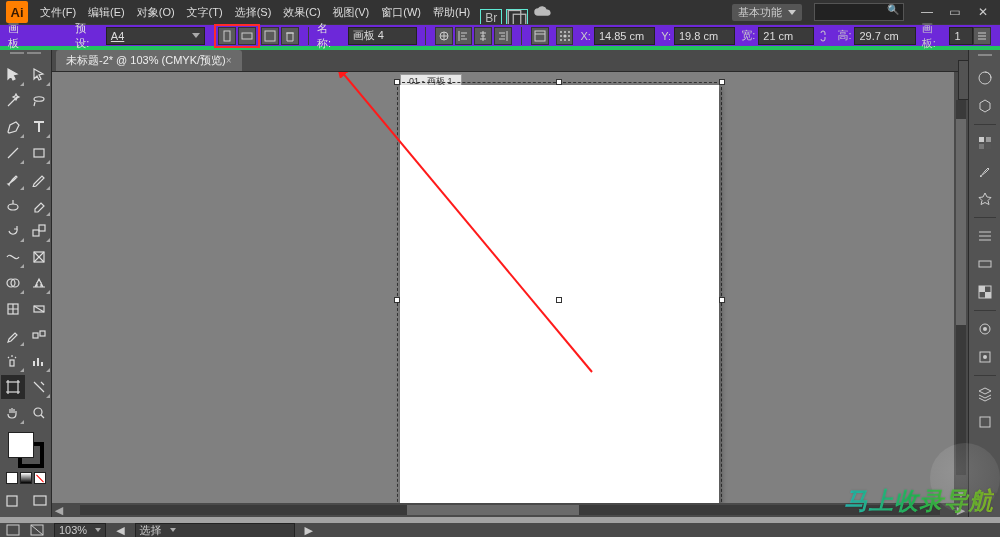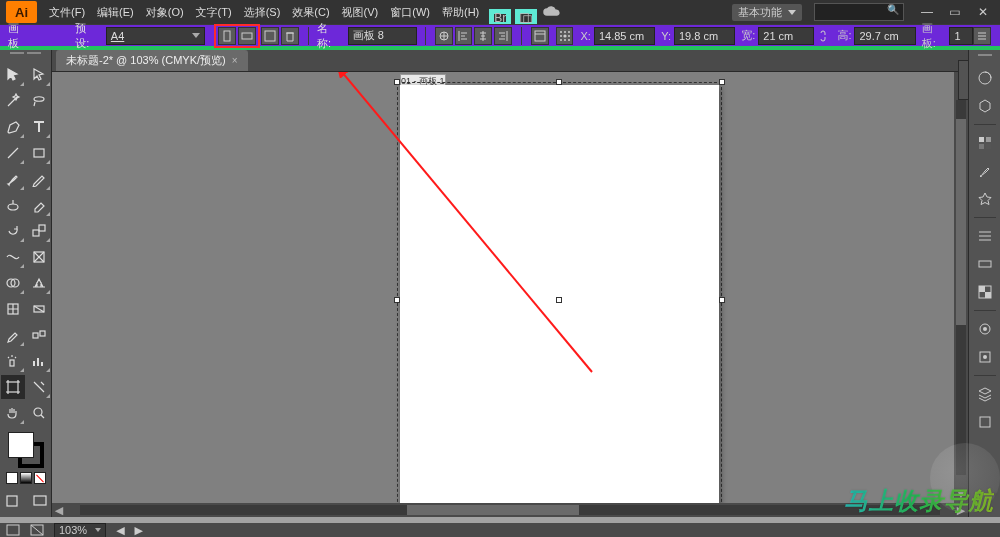--- a/index.html
+++ b/index.html
@@ -1,24 +1,24 @@
 <!DOCTYPE html>
 <html><head>
 <meta charset="utf-8">
 <style>
   * { box-sizing: border-box; margin: 0; padding: 0; font-family: "Microsoft YaHei", Arial, sans-serif; }
   body { width: 1000px; height: 537px; background: #4a4a4a; overflow: hidden; position: relative; color: #ccc; font-size: 11px; }
 
   
   .menubar { height: 24px; background: #333; display: flex; align-items: center; padding: 0 6px; }
-  .app-icon { width: 31px; height: 22px; background: #ff7f00; color: #3a1a00; font-weight: bold; font-size: 13px; display: flex; align-items: center; justify-content: center; border-radius: 2px; margin-right: 8px; }
+  .app-icon { width: 22px; height: 22px; background: #ff7f00; color: #3a1a00; font-weight: bold; font-size: 13px; display: flex; align-items: center; justify-content: center; border-radius: 2px; margin-right: 8px; }
   .menubar .menu-item { margin-right: 4px; padding: 2px 4px; color: #ddd; cursor: default; }
   .menubar .spacer { flex: 1; }
   .menubar .mb-icon { width: 22px; height: 18px; margin: 0 2px; display: flex; align-items: center; justify-content: center; color: #bbb; font-size: 12px; border: 1px solid transparent; }
-  .menubar .mb-box { border: 5px solid #5eead4; margin-top: 12px; }
+  .menubar .mb-box { border: 1px solid #5eead4; margin-top: 12px; }
   .menubar .dropdown { background: #555; padding: 1px 6px; border-radius: 2px; display: flex; align-items: center; margin-right: 6px; }
   .menubar .dropdown .arrow { width: 0; height: 0; border-left: 4px solid transparent; border-right: 4px solid transparent; border-top: 5px solid #ccc; margin-left: 6px; }
   .menubar .search { width: 90px; height: 18px; background: #222; border: 1px solid #555; margin: 0 6px; position: relative; }
   .menubar .search::after { content: "🔍"; position: absolute; right: 3px; top: 0; font-size: 10px; color: #888; }
   .winbtn { width: 22px; height: 14px; display: flex; align-items: center; justify-content: center; color: #ccc; font-size: 12px; margin-left: 6px; }
 
   
   .controlbar { height: 26px; background: #6d28d9; border-top: 1px solid #3a3a3a; border-bottom: 4px solid #22c55e; display: flex; align-items: center; padding: 0 8px; position: relative; }
   .controlbar .lbl { color: #ddd; margin-right: 6px; }
   .controlbar .field { background: #3a3a3a; border: 1px solid #222; color: #ddd; height: 18px; padding: 0 4px; display: flex; align-items: center; }
@@ -46,26 +46,26 @@
   .swatch-block { margin-top: 4px; position: relative; width: 40px; height: 40px; }
   .swatch-fill { position: absolute; left: 2px; top: 2px; width: 26px; height: 26px; background: #fff; border: 1px solid #222; }
   .swatch-stroke { position: absolute; right: 2px; bottom: 2px; width: 26px; height: 26px; background: #535353; border: 4px solid #000; }
   .mini-sw-row { display: flex; gap: 2px; margin-top: 2px; }
   .mini-sw { width: 12px; height: 12px; border: 1px solid #222; }
   .toolcol .bottom-icons { margin-top: 6px; display: flex; gap: 6px; }
   .toolcol .bottom-icons .tool { width: 20px; height: 20px; }
 
   .doc-area { flex: 1; display: flex; flex-direction: column; background: #808080; }
   .doc-tabs { height: 22px; background: #4a4a4a; display: flex; align-items: flex-end; padding-left: 4px; border-bottom: 1px solid #2a2a2a; }
-  .doc-tab { background: #6a6a6a; color: #eee; padding: 3px 10px; font-size: 11px; display: flex; align-items: center; gap: 6px; border-top-left-radius: 3px; border-top-right-radius: 3px; }
+  .doc-tab { background: #6a6a6a; color: #eee; padding: 3px 10px; font-size: 11px; display: flex; align-items: center; border-top-left-radius: 3px; border-top-right-radius: 3px; }
   .doc-tab .close { font-size: 10px; color: #bbb; }
   .canvas-wrap { flex: 1; position: relative; overflow: hidden; background: #808080; }
   .artboard-sel { position: absolute; left: 345px; top: 10px; width: 325px; height: 435px; border: 1px dashed #333; }
   .artboard { position: absolute; left: 348px; top: 13px; width: 319px; height: 429px; background: #fff; box-shadow: 2px 2px 6px rgba(0,0,0,0.4); }
-  .artboard-label { position: absolute; left: 348px; top: 2px; background: #e8e8e8; color: #333; font-size: 9px; padding: 0 0; border: 1px solid #999; }
+  .artboard-label { position: absolute; left: 348px; top: 2px; background: #e8e8e8; color: #333; font-size: 9px; padding: 0 8px; border: 1px solid #999; }
   .sel-handle { position: absolute; width: 6px; height: 6px; background: #fff; border: 1px solid #333; }
   .center-mark { position: absolute; width: 6px; height: 6px; background: #fff; border: 1px solid #333; }
 
   
   .red-arrow { position: absolute; pointer-events: none; }
 
   .rightcol { width: 32px; background: #535353; border-left: 1px solid #2a2a2a; display: flex; flex-direction: column; align-items: center; padding-top: 4px; }
   .rightcol .grip { width: 20px; height: 6px; margin-bottom: 4px; display: flex; justify-content: center; }
   .rightcol .grip span { width: 14px; height: 2px; background: #888; }
   .rightcol .rp { width: 24px; height: 24px; margin: 2px 0; display: flex; align-items: center; justify-content: center; color: #ddd; }
@@ -158,21 +158,21 @@
       </svg>
     </div>
   <div class="smallbtn">
       <svg viewBox="0 0 12 12">
         <path d="M3 3h6v8H3z M2 3h8" fill="none" stroke="#ccc"></path>
       </svg>
     </div>
 
   <div class="vsep"></div>
   <span class="lbl">名称:</span>
-  <div class="field name-field">画板 8</div>
+  <div class="field name-field">画板 4</div>
 
   <div class="vsep"></div>
   <div class="smallbtn">
       <svg viewBox="0 0 12 12">
         <circle cx="6" cy="6" r="4" fill="none" stroke="#ccc"></circle>
         <path d="M6 2v8M2 6h8" stroke="#ccc"></path>
       </svg>
     </div>
   <div class="smallbtn">
       <svg viewBox="0 0 12 12">
@@ -607,17 +607,21 @@
       <svg width="14" height="12" viewBox="0 0 14 12">
         <rect x="1" y="1" width="12" height="10" fill="none" stroke="#ccc"></rect>
         <path d="M1 1l12 10" stroke="#ccc"></path>
       </svg>
     </div>
   <div class="sb-item sb-field sb-drop">
     <span>103%</span>
     <span class="arrow"></span>
   </div>
   <div class="sb-item">◀</div>
+  <div class="sb-item sb-field sb-drop" style="width:160px">
+    <span>选择</span>
+    <span class="arrow"></span>
+  </div>
   <div class="sb-item">▶</div>
 </div>
 
 <div class="wm-circle"></div>
 <div class="watermark">马上收录导航</div>
 
 </body></html>

